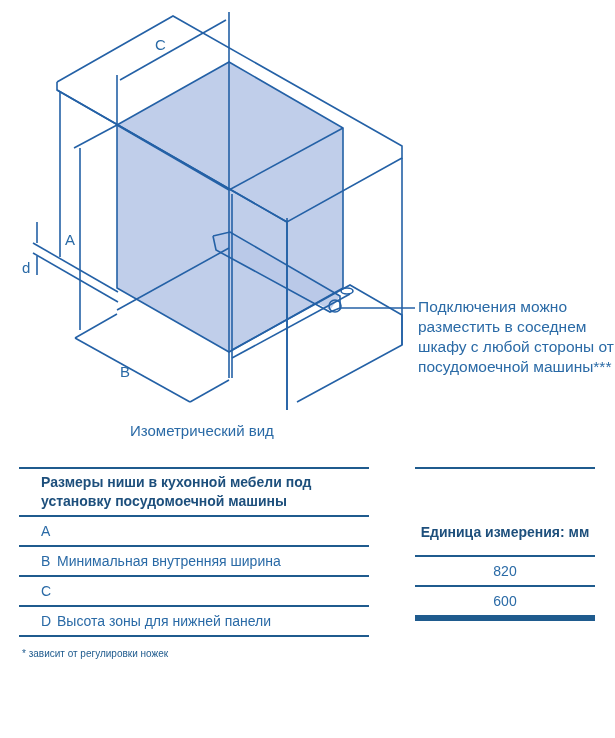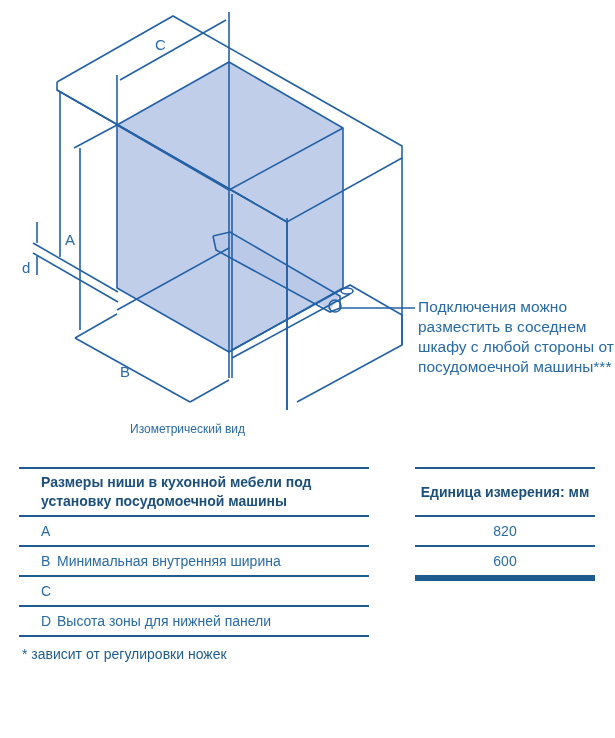--- a/index.html
+++ b/index.html
@@ -1,29 +1,29 @@
 <!DOCTYPE html>
 <html><head>
 <meta charset="utf-8">
 <style>
   html, body { margin:0; padding:0; background:#ffffff; }
   body { width:615px; height:738px; position:relative; overflow:hidden; font-family:"Liberation Sans", sans-serif; color:#1f5b8e; }
   .diagram { position:absolute; left:0; top:0; width:615px; height:420px; }
   .callout { position:absolute; left:418px; top:297px; width:200px; font-size:15.5px; line-height:20px; color:#2a6aa6; }
-  .caption { position:absolute; left:130px; top:422px; font-size:12px; color:#2a6aa6; }
+  .caption { position:absolute; left:130px; top:422px; font-size:15px; color:#2a6aa6; }
   .tbl-left { position:absolute; left:19px; top:467px; width:350px; }
   .tbl-right { position:absolute; left:415px; top:467px; width:180px; }
   .rule { height:2px; background:#1f5b8e; }
   .hdr { height:46px; display:flex; align-items:center; font-weight:bold; font-size:14px; line-height:19px; color:#1d4f7c; }
   .hdr-l { padding-left:22px; }
-  .hdr-r { justify-content:center; text-align:center; width:100%; }
+  .hdr-r { justify-content:center; text-align:center; width:100%;margin-top:40px; }
   .row { height:28px; display:flex; align-items:center; font-size:14px; color:#2a6aa6; }
   .row .key { width:38px; padding-left:22px; box-sizing:border-box; }
   .row .val { justify-content:center; width:100%; text-align:center; }
-  .notes { position:absolute; left:22px; top:645px; font-size:14px; line-height:18px; color:#1f5b8e; width:590px; }
+  .notes { position:absolute; left:22px; top:645px; font-size:10px; line-height:18px; color:#1f5b8e; width:590px; }
   svg .ln { stroke:#2461a6; stroke-width:1.6; fill:none; }
   svg .fill { fill:#b9c9e8; fill-opacity:0.9; }
 </style>
 </head>
 <body>
 
 <div class="diagram">
   <svg width="615" height="420" viewBox="0 0 615 420">
 
     <polygon class="fill" points="117,125 229,62 343,128 343,288 229,352 117,288"></polygon>

